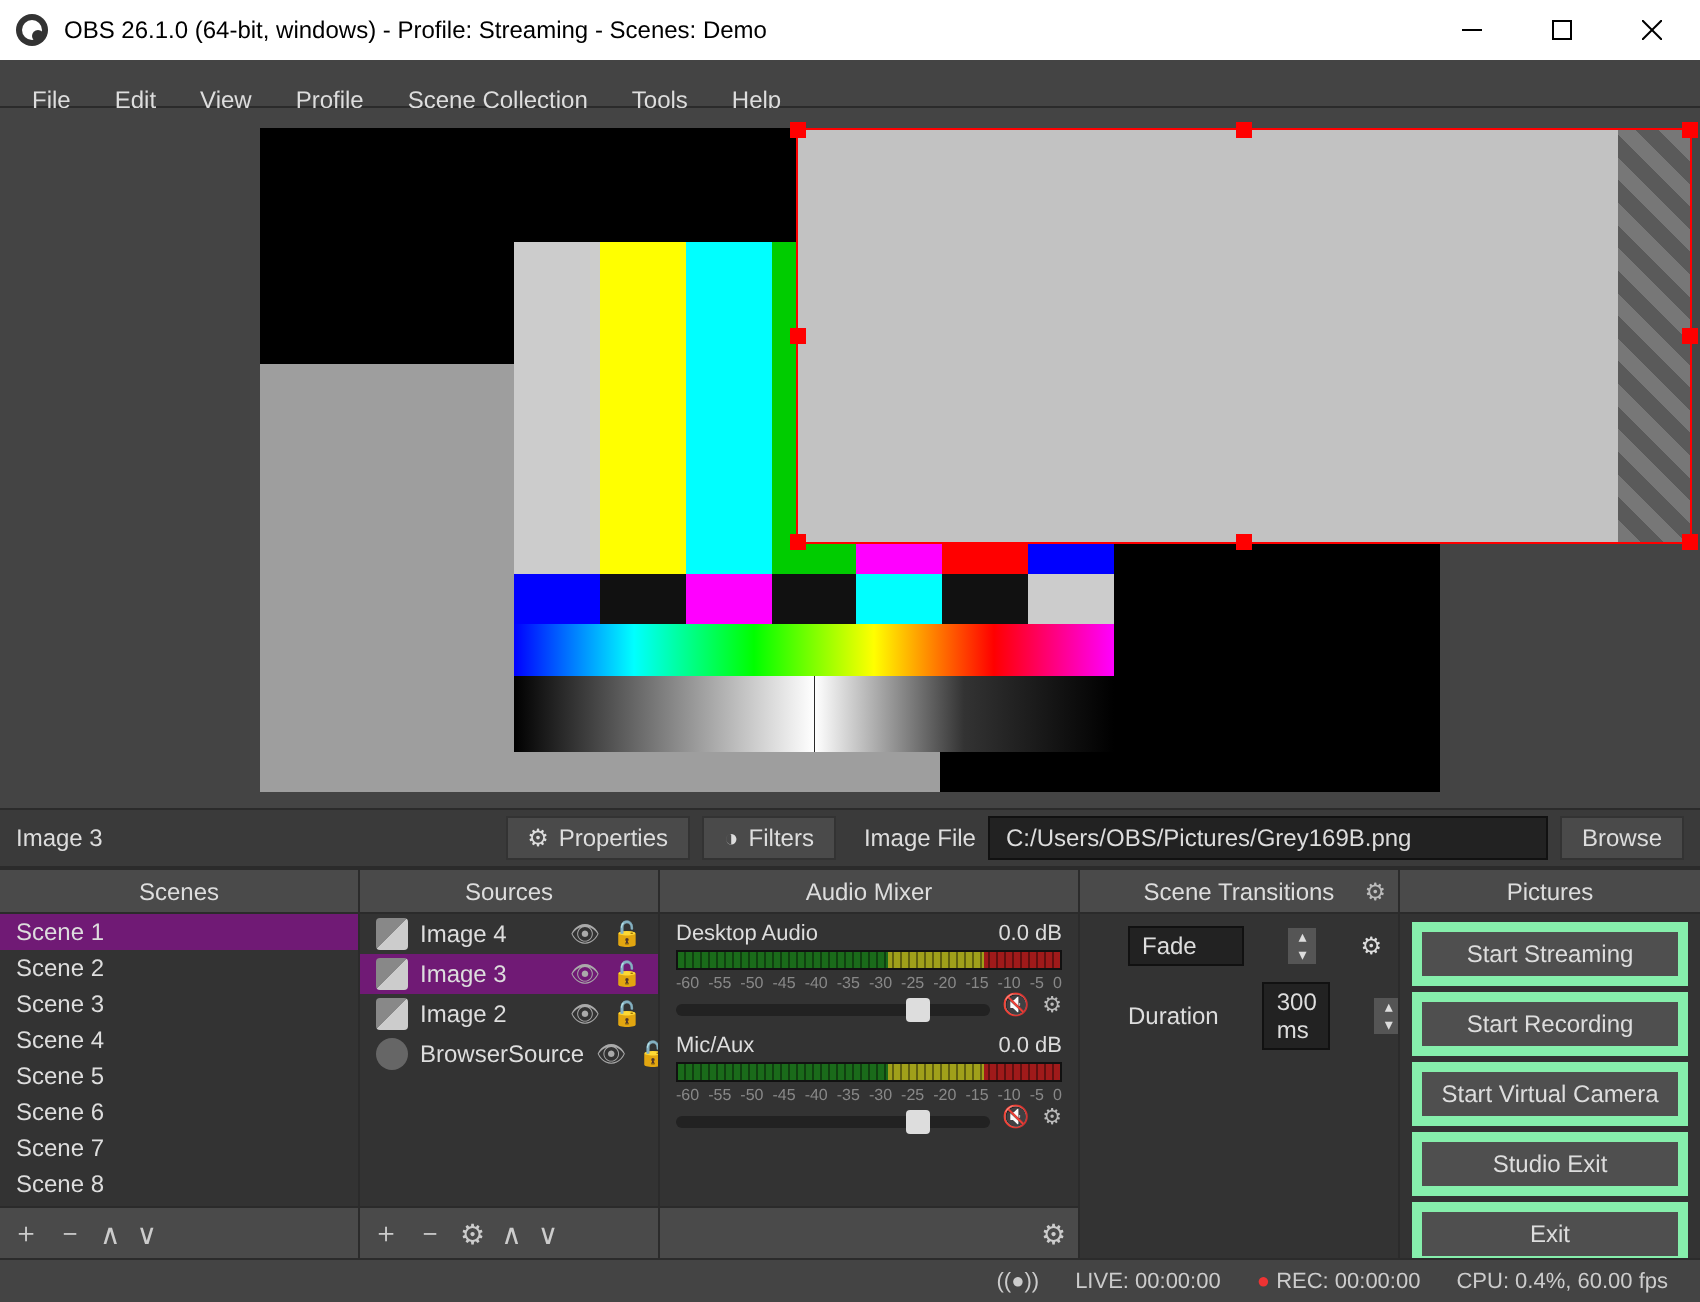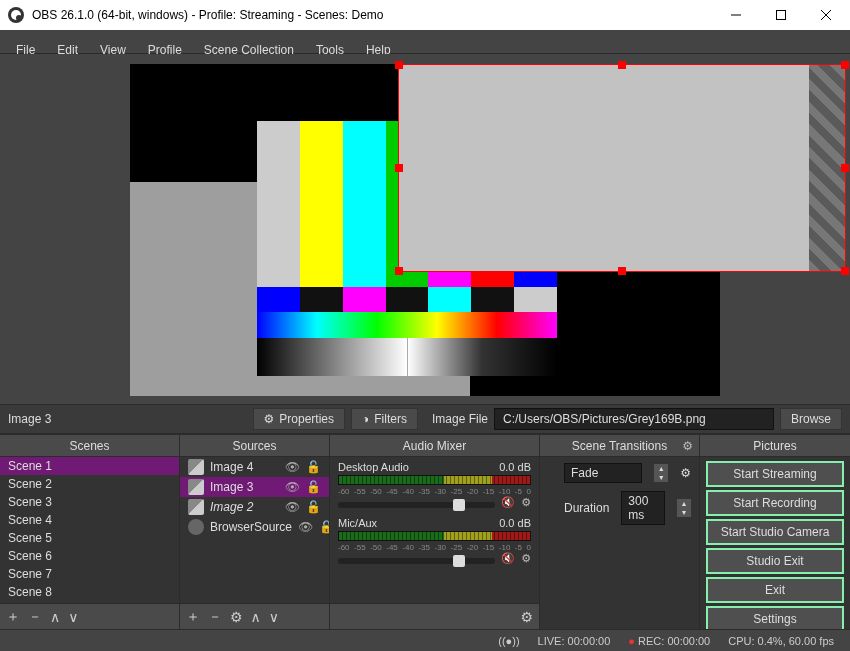--- a/index.html
+++ b/index.html
@@ -50,27 +50,27 @@
 .mixer-ch { padding: 4px 8px; color: #ddd; font-size: 11px; }
 .mixer-ch .row1 { display: flex; justify-content: space-between; }
 .meter { height: 10px; background: linear-gradient(90deg, #1a6b1a 0%, #1a6b1a 55%, #a0a01a 55%, #a0a01a 80%, #a01a1a 80%); border: 1px solid #111; margin: 2px 0; position: relative; }
 .meter::after { content:""; position:absolute; inset:0; background: repeating-linear-gradient(90deg, transparent 0 3px, rgba(0,0,0,.4) 3px 4px); }
 .ticks { display: flex; justify-content: space-between; font-size: 8px; color: #888; }
 .slider { height: 6px; background: #222; border-radius: 3px; margin-top: 4px; position: relative; }
 .slider .knob { position: absolute; right: 30px; top: -3px; width: 12px; height: 12px; background: #ddd; border-radius: 2px; }
 .mute { color: #e33; cursor:pointer; }
 
 .trans-body { padding: 6px 8px; color: #ddd; font-size: 12px; display:flex; flex-direction:column; gap:8px; }
-.trans-row { display:flex; align-items:center; gap:12px;padding-left:16px; }
+.trans-row { display:flex; align-items:center; gap:22px;padding-left:16px; }
 .trans-row .sel { flex:1; background:#222; border:1px solid #111; padding:2px 6px; }
 .spin { display:flex; flex-direction:column; }
 .spin span { width:14px; height:9px; background:#555; font-size:8px; text-align:center; line-height:9px; cursor:pointer; }
 
 .ctrls-body { padding: 4px 6px; display:flex; flex-direction:column; gap:3px; }
-.ctrl-btn { background:#4f4f4f; border:2px solid #86efac; color:#ddd; font-size:12px; padding:4px 0; text-align:center; cursor:pointer; }
+.ctrl-btn { background:#4f4f4f; border:5px solid #86efac; color:#ddd; font-size:12px; padding:4px 0; text-align:center; cursor:pointer; }
 
 .status { height: 22px; background: #444; color:#ccc; font-size:11px; display:flex; align-items:center; justify-content:flex-end; gap:18px; padding: 0 16px; border-top:1px solid #2b2b2b; }
 .recdot { color:#e33; }
 svg { display: block; }
 </style>
 </head>
 <body>
 
 <div class="window">
 
@@ -198,21 +198,21 @@
             <span class="lock">🔓</span>
           </div>
           <div class="list-item sel">
             <div class="src-icon"></div>
             <span style="flex: 1 1 0%;">Image 3</span>
             <span class="eye">👁</span>
             <span class="lock">🔓</span>
           </div>
           <div class="list-item">
             <div class="src-icon"></div>
-            <span style="flex: 1 1 0%; font-style: italic;">Image 2</span>
+            <span style="flex: 1 1 0%;">Image 2</span>
             <span class="eye">👁</span>
             <span class="lock">🔓</span>
           </div>
           <div class="list-item">
             <div class="src-icon browser"></div>
             <span style="flex: 1 1 0%;">BrowserSource</span>
             <span class="eye">👁</span>
             <span class="lock">🔓</span>
           </div>
         </div>
@@ -319,21 +319,21 @@
       </div>
     </div>
 
     <div class="dock" style="flex:0 0 150px">
       <div class="dock-head">
           <span>Pictures</span>
         </div>
       <div class="dock-body ctrls-body" id="controls-body">
           <div class="ctrl-btn">Start Streaming</div>
           <div class="ctrl-btn">Start Recording</div>
-          <div class="ctrl-btn">Start Studio Camera</div>
+          <div class="ctrl-btn">Start Virtual Camera</div>
           <div class="ctrl-btn">Studio Exit</div>
           <div class="ctrl-btn">Exit</div>
           <div class="ctrl-btn">Settings</div>
         </div>
     </div>
   </div>
 
   <div class="status">
     <span>((●))</span>
     <span>LIVE: 00:00:00</span>

